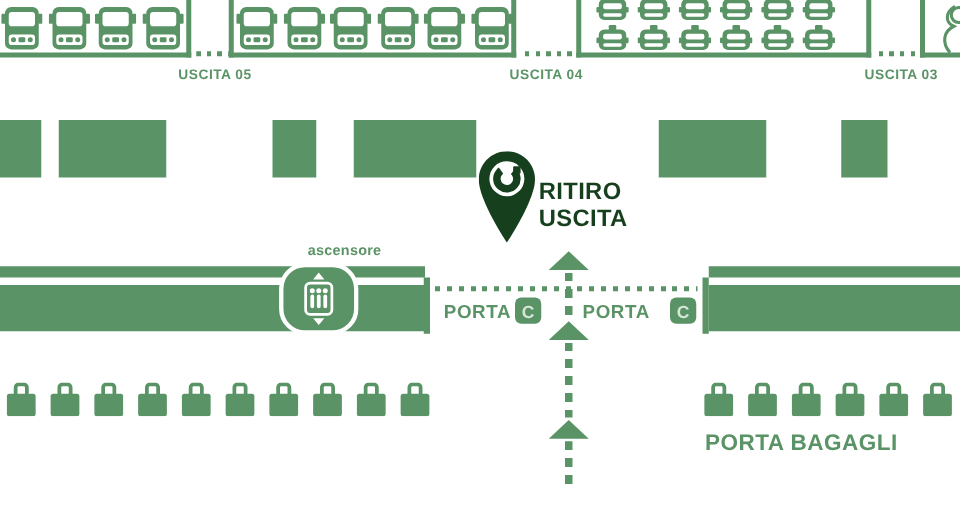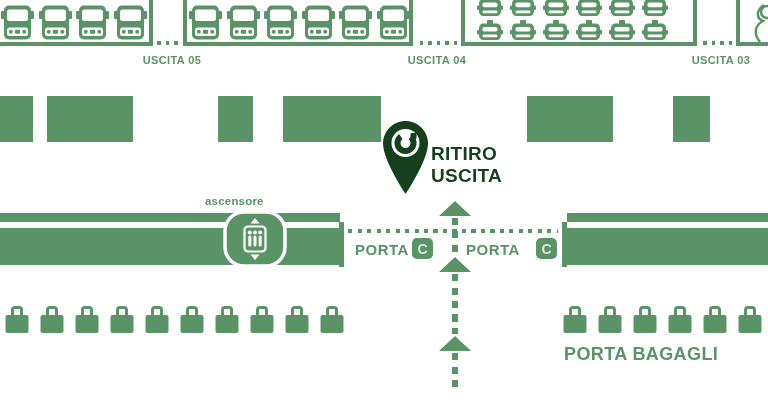--- a/index.html
+++ b/index.html
@@ -51,21 +51,21 @@
   .arrow-up{
     position:absolute;left:439px;width:0;height:0;
     border-left:16px solid transparent;border-right:16px solid transparent;
     border-bottom:15px solid var(--green);
   }
   .mp-text{
     position:absolute;left:431px;top:143px;color:var(--dark);
     font-size:19px;line-height:21.5px;font-weight:800;letter-spacing:.3px;
   }
   .ascensore-label{
-    position:absolute;left:205px;top:195px;width:100px;text-align:left;
+    position:absolute;left:205px;top:195px;width:100px;text-align:right;
     color:var(--green);font-size:11.5px;font-weight:600;letter-spacing:.2px;
   }
   .bag-row{position:absolute;top:306px;display:flex;gap:11px;}
   .baggage-label{
     position:absolute;left:564px;top:344px;color:var(--green);
     font-size:18px;font-weight:800;letter-spacing:.4px;white-space:nowrap;
   }
 </style>
 </head>
 <body>

